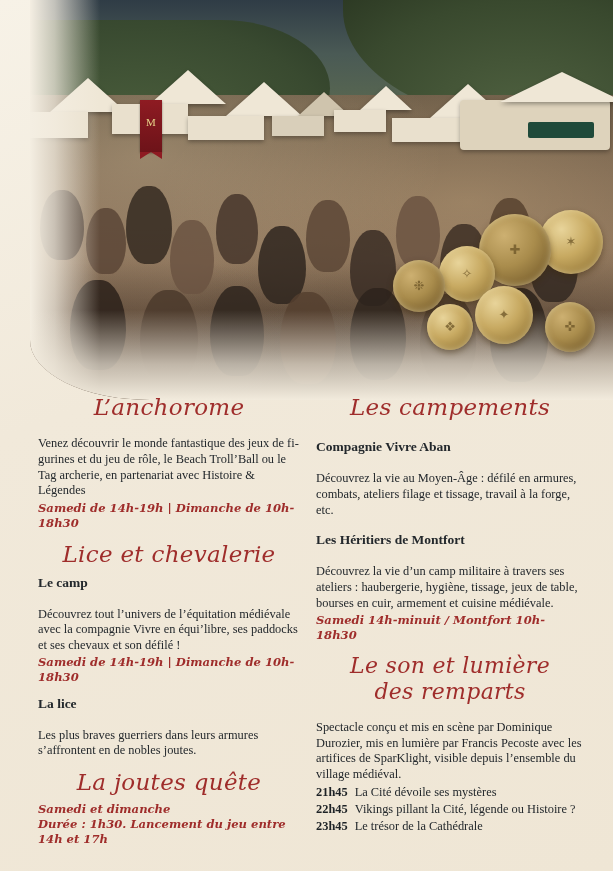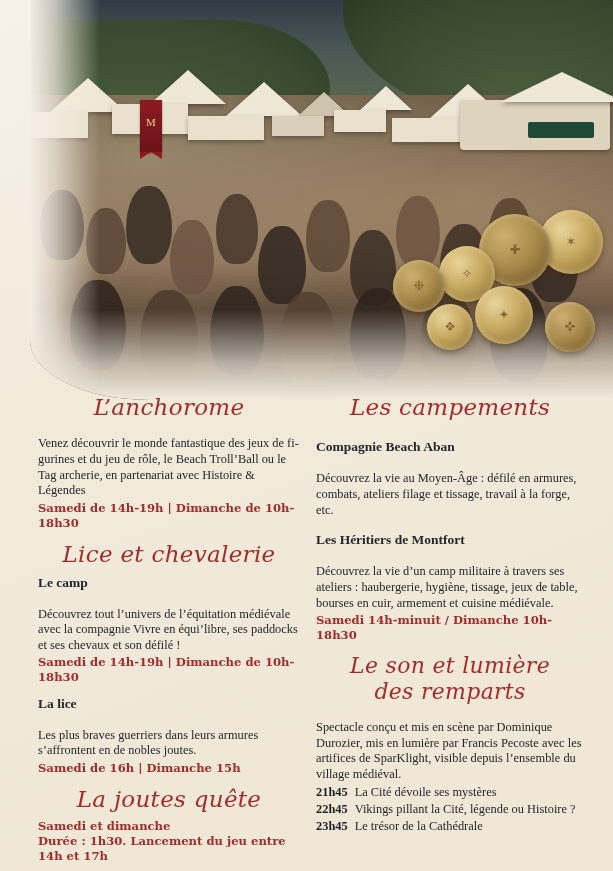--- a/index.html
+++ b/index.html
@@ -192,20 +192,21 @@
   .body-text {
     font-family: "Liberation Serif", serif;
     font-size: 12.4px;
     line-height: 1.26;
     color: #23282c;
     margin: 16px 0 2px 0;
   }
 
   .dates {
     font-family: "DejaVu Serif", serif;
+    font-style: italic;
     font-weight: bold;
     color: #9f2d2b;
     font-size: 11.6px;
     line-height: 1.3;
     margin: 0 0 4px 0;
   }
 
   .sched-line {
     font-family: "Liberation Serif", serif;
     font-size: 12.4px;
@@ -318,42 +319,41 @@
       </div>
 
       <div class="section">
         <div class="sec-title">Lice et chevalerie</div>
         <div class="sub-title">Le camp</div>
         <p class="body-text">Découvrez tout l’univers de l’équitation médiévale avec la compagnie Vivre en équi’libre, ses paddocks et ses chevaux et son défilé !</p>
         <p class="dates">Samedi de 14h-19h | Dimanche de 10h-18h30</p>
         <div class="spacer-sm"></div>
         <div class="sub-title">La lice</div>
         <p class="body-text">Les plus braves guerriers dans leurs armures s’affrontent en de nobles joutes.</p>
-        <p class="dates">Samedi de 16h | Dimanche 15h</p>
       </div>
 
       <div class="section">
         <div class="sec-title">La joutes quête</div>
         <p class="dates" style="white-space: pre-line;">Samedi et dimanche
 Durée : 1h30. Lancement du jeu entre 14h et 17h</p>
       </div>
 
     </div>
 
     <div class="col col-right">
 
       <div class="section">
         <div class="sec-title">Les campements</div>
         <div class="spacer-md"></div>
-        <div class="sub-title">Compagnie Beach Aban</div>
+        <div class="sub-title">Compagnie Vivre Aban</div>
         <p class="body-text">Découvrez la vie au Moyen-Âge : défilé en armures, combats, ateliers filage et tissage, travail à la forge, etc.</p>
         <div class="spacer-md"></div>
         <div class="sub-title">Les Héritiers de Montfort</div>
         <p class="body-text">Découvrez la vie d’un camp militaire à travers ses ateliers : haubergerie, hygiène, tissage, jeux de table, bourses en cuir, armement et cuisine médiévale.</p>
-        <p class="dates">Samedi 14h-minuit / Dimanche 10h-18h30</p>
+        <p class="dates">Samedi 14h-minuit / Montfort 10h-18h30</p>
       </div>
 
       <div class="section">
         <div class="sec-title two-line" style="white-space: pre-line;">Le son et lumière
 des remparts</div>
         <p class="body-text">Spectacle conçu et mis en scène par Dominique Durozier, mis en lumière par Francis Pecoste avec les artifices de SparKlight, visible depuis l’ensemble du village médiéval.</p>
         <div class="sched-line">
           <span class="sched-time">21h45</span><span>La Cité dévoile ses mystères</span>
         </div>
         <div class="sched-line">

